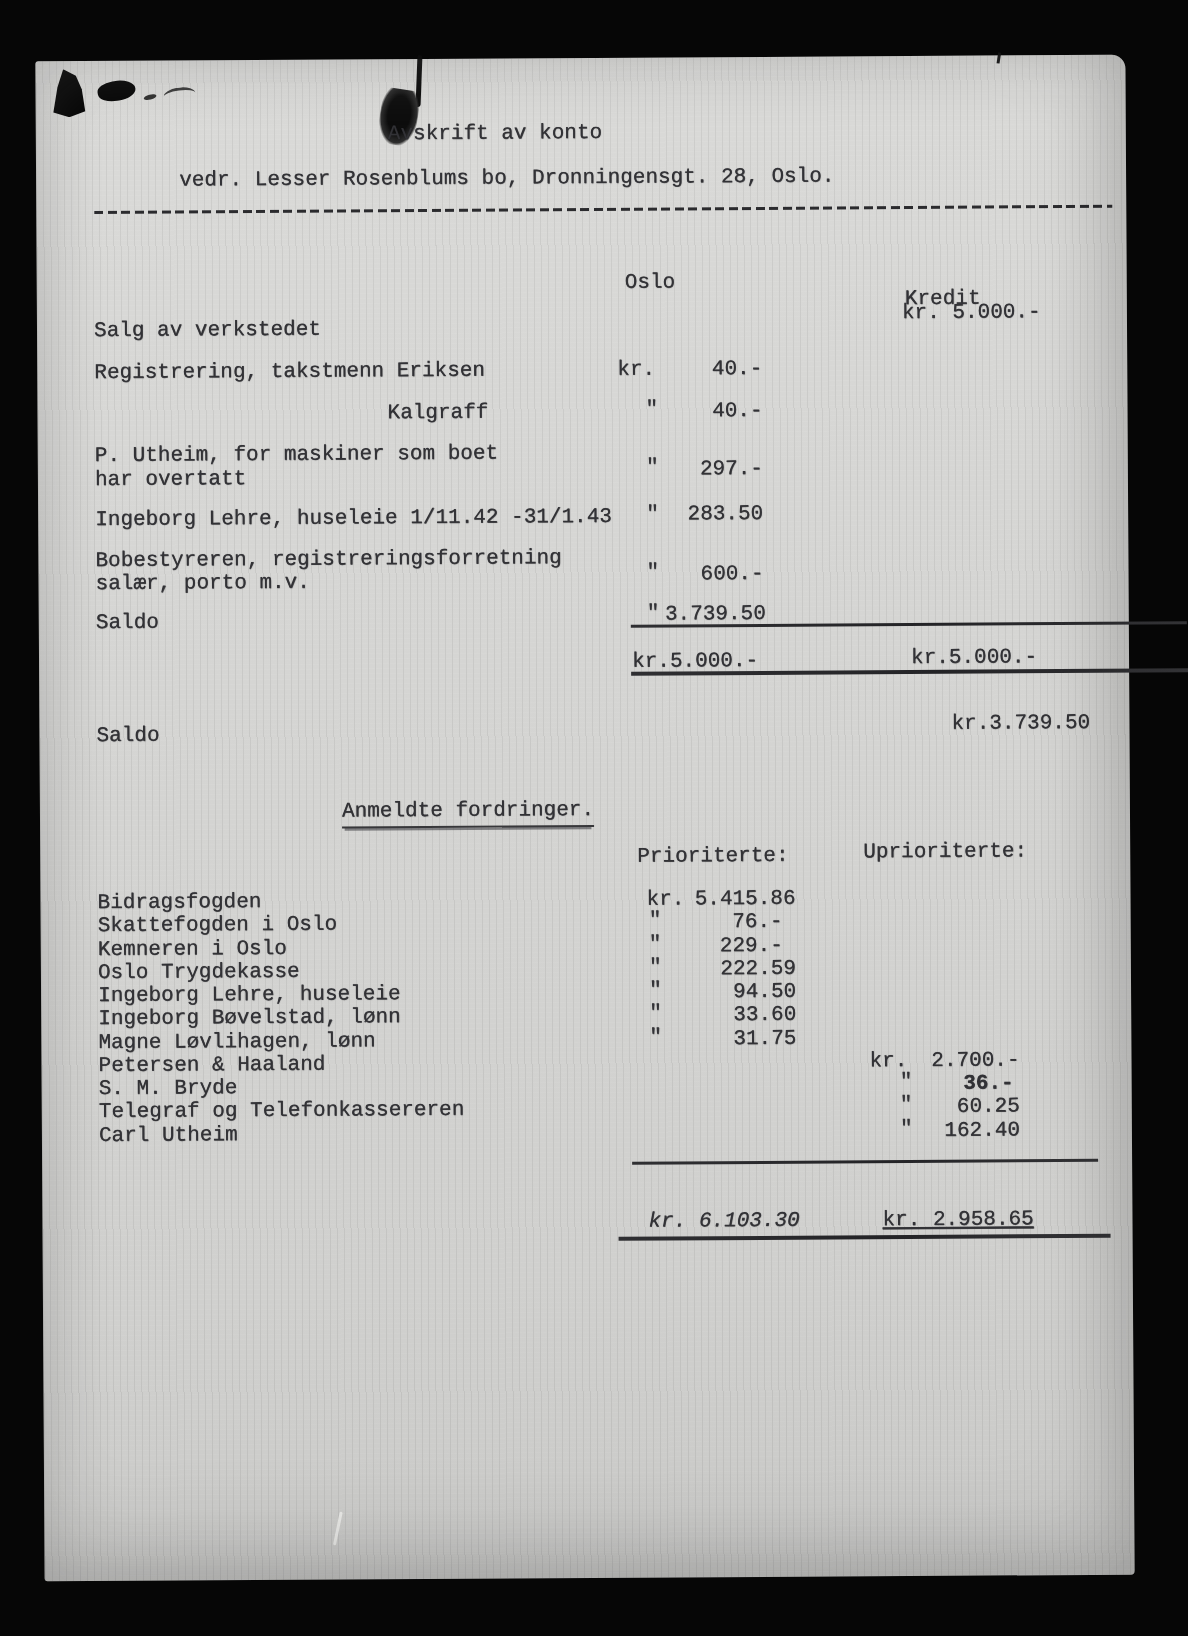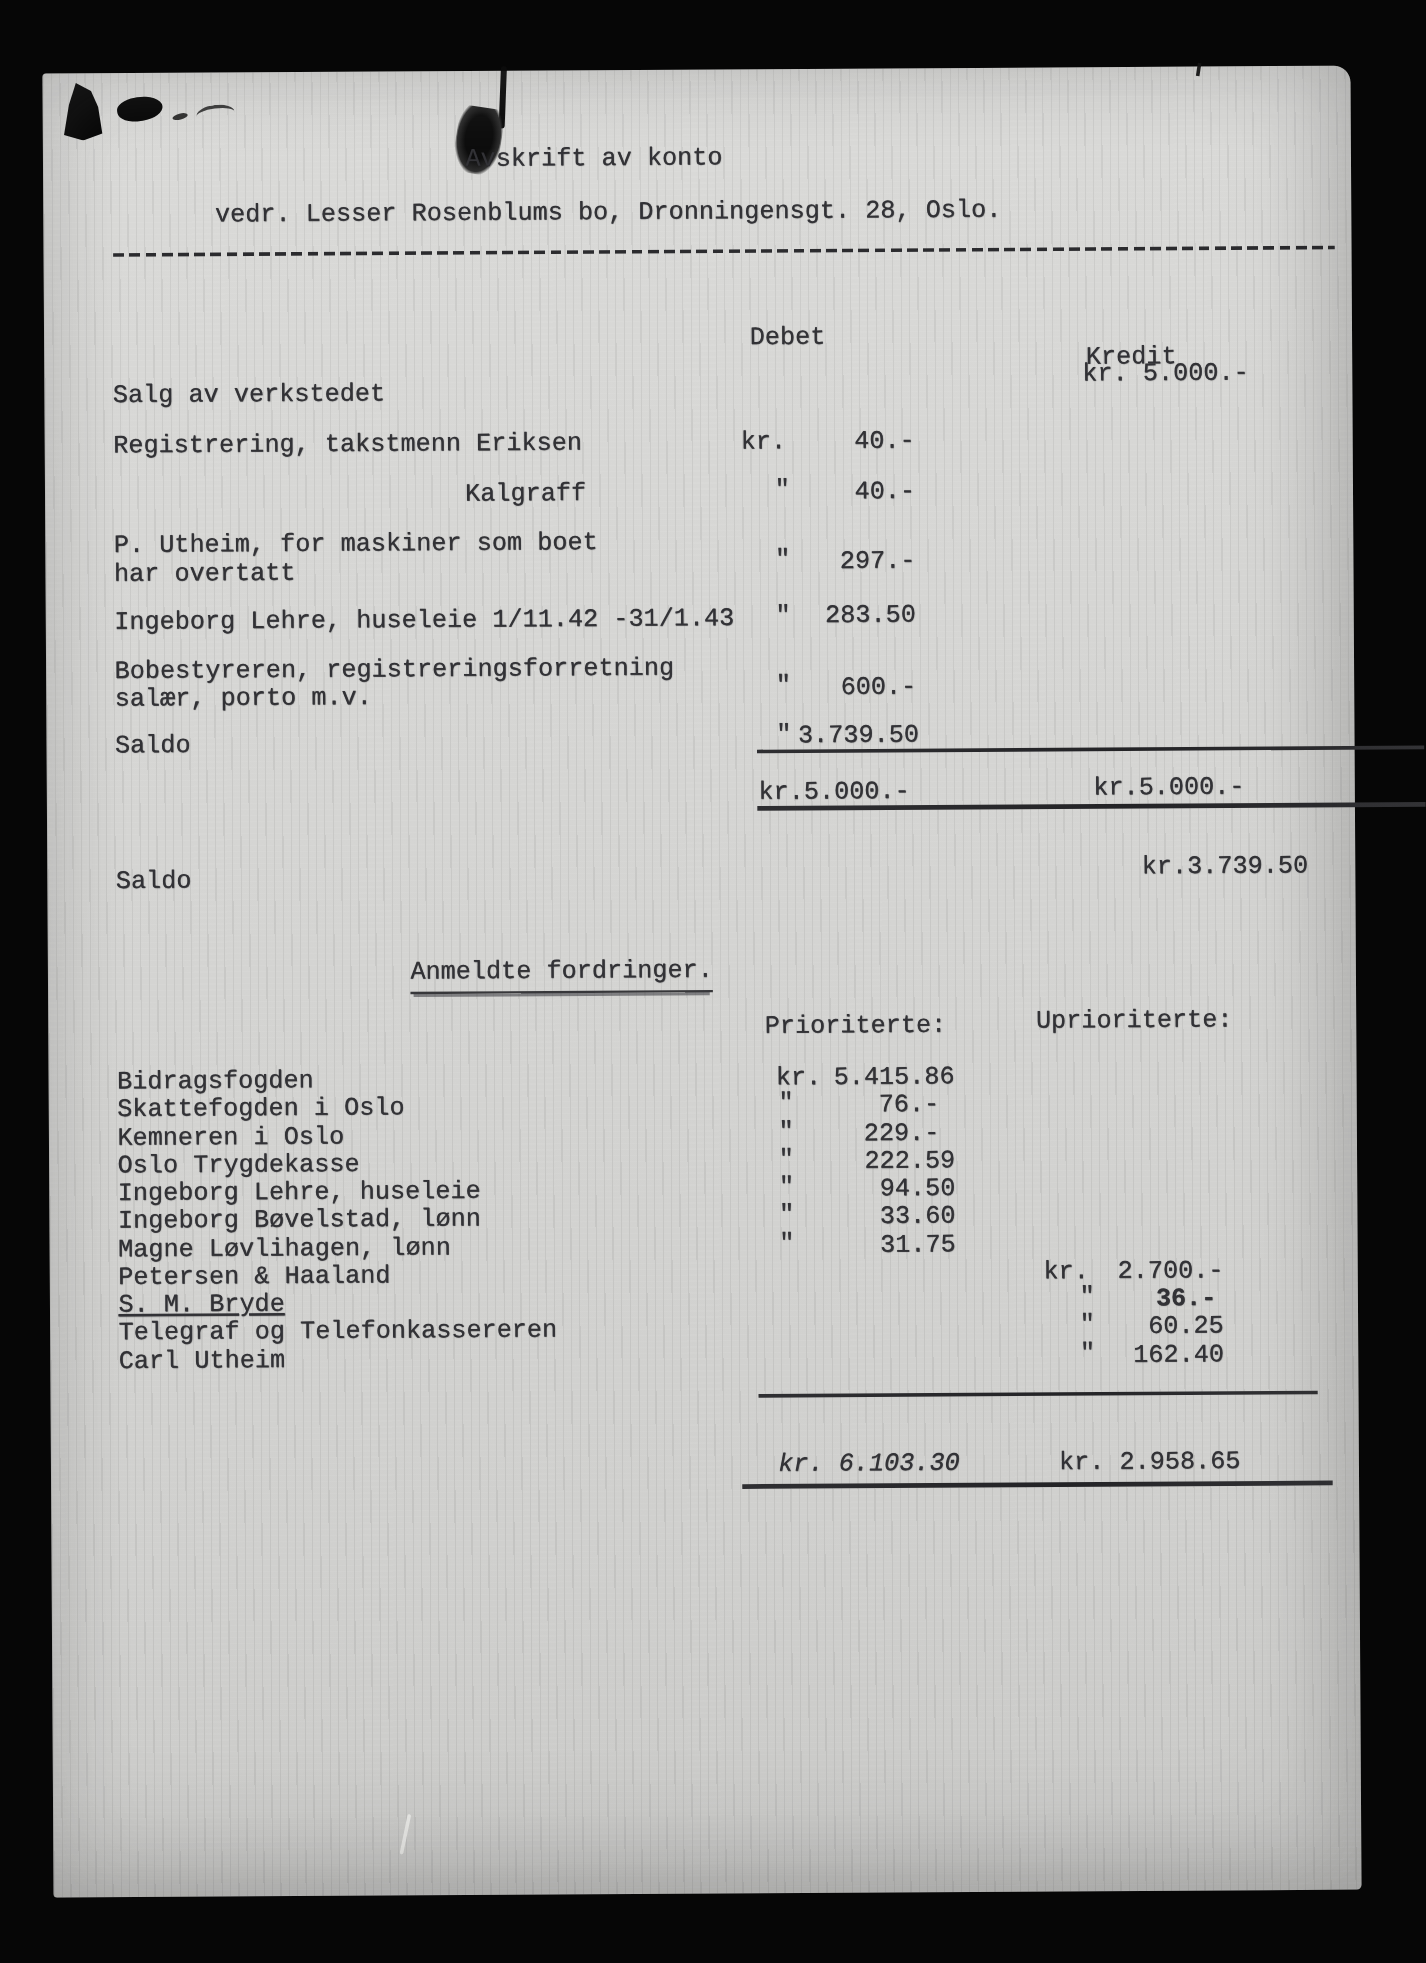--- a/index.html
+++ b/index.html
@@ -63,21 +63,21 @@
   <div class="mark" style="left:344px;top:30px;width:38px;height:56px;transform:rotate(9deg);
               background:radial-gradient(ellipse at 50% 45%,#0d0d0d 42%,#2e2e2e 66%,transparent 74%);"></div>
   <div class="mark" style="left:962px;top:-3px;width:3px;height:11px;background:#121212;transform:rotate(9deg);"></div>
   <div class="mark" style="left:292px;top:1452px;width:3px;height:34px;background:#efefec;border-radius:2px;
               transform:rotate(12deg);opacity:.85;"></div>
 
   <div class="txt" style="left:352px;top:63px;">Avskrift av konto</div>
   <div class="txt" style="left:143px;top:108px;">vedr. Lesser Rosenblums bo, Dronningensgt. 28, Oslo.</div>
   <div class="dashed-rule" style="left:58px;top:150px;width:1018px;"></div>
 
-  <div class="txt" style="left:588px;top:213px;">Debet</div>
+  <div class="txt" style="left:588px;top:213px;">Oslo</div>
   <div class="txt" style="left:868px;top:210px;margin-top:21px;">Kredit</div>
 
   <div class="txt" style="left:865px;top:245px;">kr. 5.000.-</div>
   <div class="txt" style="left:57px;top:258px;">Salg av verkstedet</div>
 
   <div class="txt" style="left:57px;top:300px;">Registrering, takstmenn Eriksen</div>
   <div class="txt" style="left:580px;top:300px;">kr.</div>
   <div class="txt val" style="left:575px;top:300px;width:150px;">40.-</div>
 
   <div class="txt" style="left:350px;top:342px;">Kalgraff</div>
@@ -140,31 +140,31 @@
   <div class="txt val" style="left:600px;top:946px;width:155px;">33.60</div>
 
   <div class="txt" style="left:57px;top:970px;">Magne Løvlihagen, lønn</div>
   <div class="txt" style="left:608px;top:968px;">"</div>
   <div class="txt val" style="left:600px;top:970px;width:155px;">31.75</div>
 
   <div class="txt" style="left:57px;top:993px;">Petersen &amp; Haaland</div>
   <div class="txt" style="left:828px;top:993px;">kr.</div>
   <div class="txt val" style="left:820px;top:993px;width:158px;">2.700.-</div>
 
-  <div class="txt" style="left:57px;top:1016px;text-decoration:underline;">S. M. Bryde</div>
+  <div class="txt" style="left:57px;top:1016px;">S. M. Bryde</div>
   <div class="txt" style="left:858px;top:1014px;">"</div>
   <div class="txt val" style="left:820px;top:1016px;width:152px;font-weight:bold;">36.-</div>
 
   <div class="txt" style="left:57px;top:1039px;">Telegraf og Telefonkassereren</div>
   <div class="txt" style="left:858px;top:1037px;">"</div>
   <div class="txt val" style="left:820px;top:1039px;width:158px;">60.25</div>
 
   <div class="txt" style="left:57px;top:1063px;">Carl Utheim</div>
   <div class="txt" style="left:858px;top:1061px;">"</div>
   <div class="txt val" style="left:820px;top:1063px;width:158px;">162.40</div>
 
   <div class="rule" style="left:590px;top:1104px;width:466px;"></div>
 
   <div class="txt" style="left:606px;top:1152px;font-style:italic;">kr. 6.103.30</div>
-  <div class="txt" style="left:840px;top:1152px;">kr. 2.958.65</div>
+  <div class="txt" style="left:840px;top:1152px;text-decoration:underline;">kr. 2.958.65</div>
   <div class="rule thick" style="left:576px;top:1179px;width:492px;"></div>
 
 </div>
 
 </body></html>

